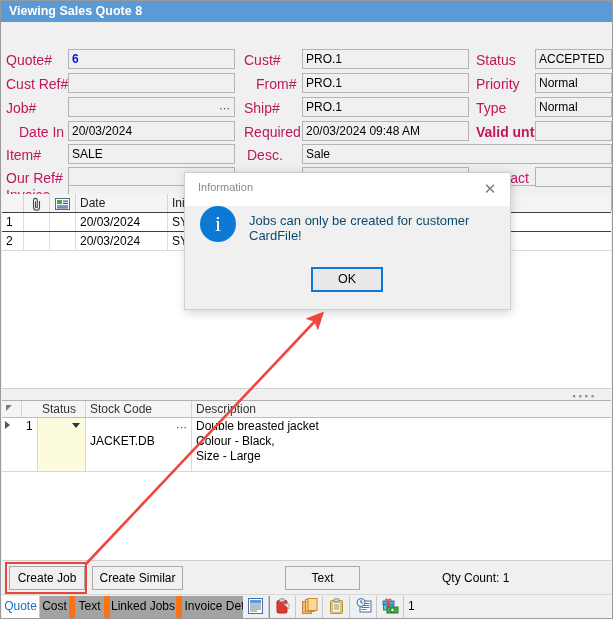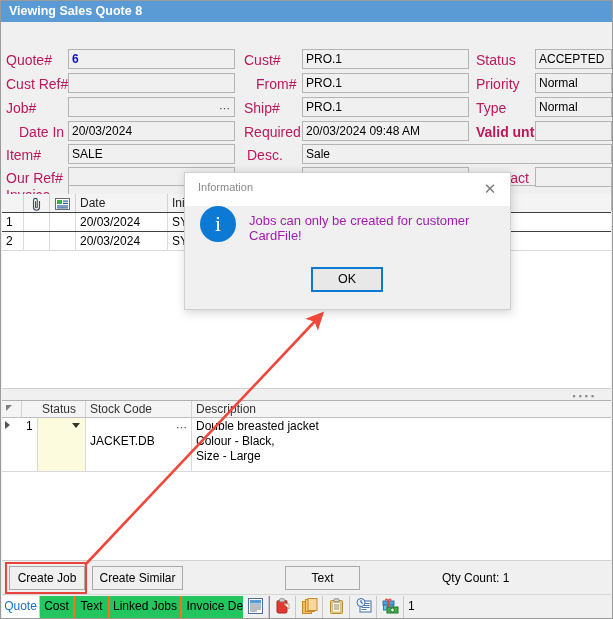--- a/index.html
+++ b/index.html
@@ -184,22 +184,22 @@
   .tabstrip {
     position: absolute; left: 1px; top: 593px; width: 609px; height: 25px;
     background: #f0f0f0;
     border-top: 1px solid #d6d6d6;
     padding-left: 30px;
   }
   .tab {
     position: absolute; top: 1px; height: 22px;
     line-height: 21px; font-size: 12px;
     text-align: center; color: #000;
-    border-right: 2px solid #f97316;
-    background: #22c55e;
+    border-right: 6px solid #f97316;
+    background: #a3a3a3;
     white-space: nowrap; cursor: default;
   }
   .tab.active {
     background: #ffffff; color: #1a6fc4;
     border-right: 1px solid #c8c8c8;
     border-bottom: 1px solid #ffffff;
   }
   .icontab {
     position: absolute; top: 1px; height: 22px; width: 26px;
     border-right: 1px solid #c8c8c8; background: #f0f0f0;
@@ -242,21 +242,21 @@
     width: 36px; height: 36px; border-radius: 50%;
     background: #0c7ad4;
   }
   .dlg-icon span {
     position: absolute; left: 0; top: 0; width: 36px; height: 36px;
     color: #fff; font-size: 22px; text-align: center; line-height: 35px;
     font-family: "Liberation Serif", serif;
   }
   .dlg-msg {
     position: absolute; left: 64px; top: 40px; width: 250px;
-    font-size: 13px; color: #a21caf;
+    font-size: 13px; color: #0c4a6e;
   }
   .dlg-ok {
     position: absolute; left: 126px; top: 94px;
     width: 72px; height: 25px;
     background: #e8e8e8;
     border: 2px solid #0c7ad4;
     font-size: 12.5px; text-align: center; line-height: 21px;
     color: #000; cursor: default;
   }
 

